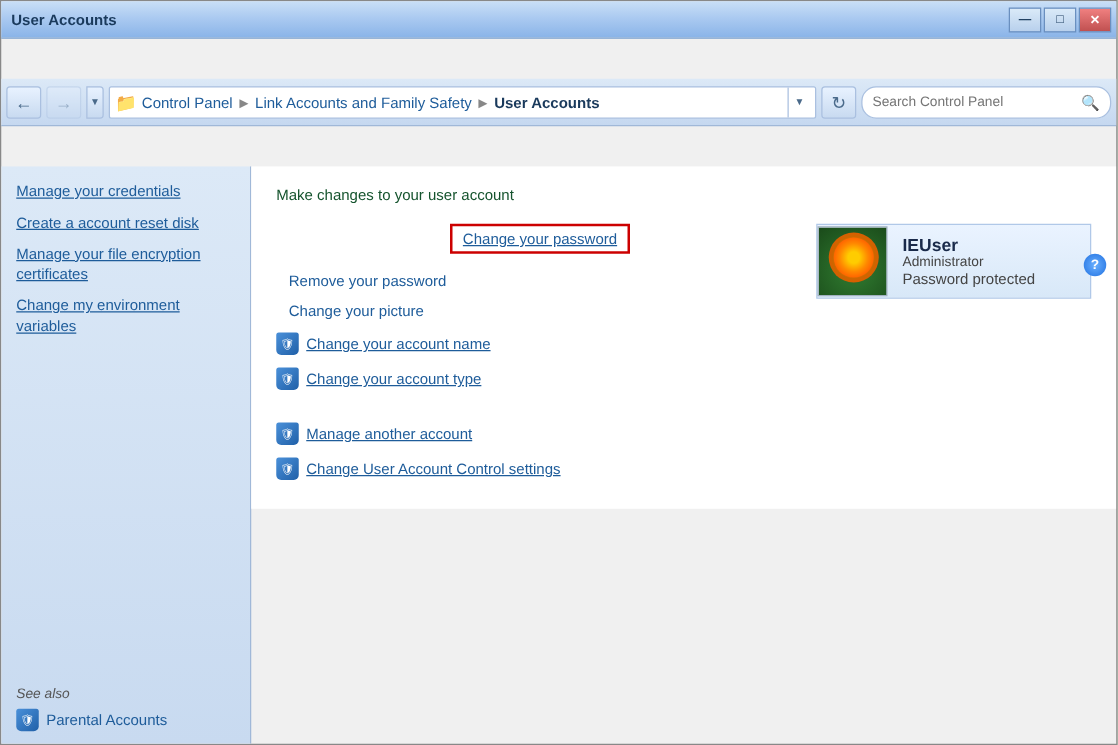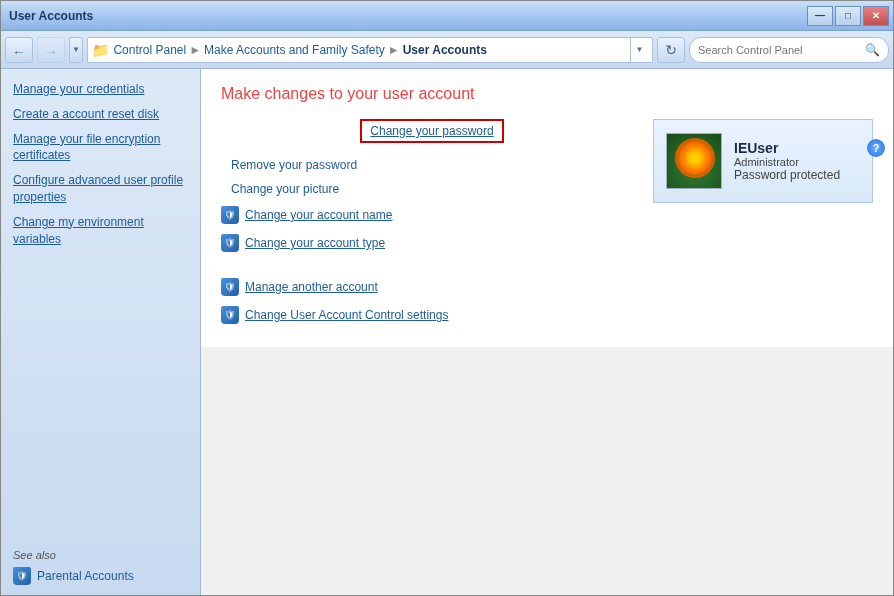--- a/index.html
+++ b/index.html
@@ -13,20 +13,21 @@
     }
 
     
     .window {
       width: 894px;
       height: 596px;
       background: #f0f0f0;
       border: 1px solid #888;
       display: flex;
       flex-direction: column;
+      gap: 32px;
     }
 
     
     .titlebar {
       height: 30px;
       background: linear-gradient(to bottom, #c9dff7 0%, #a8c8f0 50%, #8ab4e8 100%);
       display: flex;
       align-items: center;
       justify-content: space-between;
       padding: 0 4px 0 8px;
@@ -235,22 +236,22 @@
     }
 
     
     .content {
       flex: 1;
       background: white;
       padding: 16px 20px;
       overflow-y: auto;
     }
     .page-title {
-      font-size: 16px;
-      color: #ef4444;
+      font-size: 12px;
+      color: #14532d;
       font-weight: normal;
       margin-bottom: 16px;
     }
     .content-body {
       display: flex;
       gap: 20px;
     }
     .links-section {
       flex: 1;
     }
@@ -287,25 +288,24 @@
     }
     .section-gap {
       height: 16px;
     }
 
     
     .user-card {
       width: 220px;
       border: 1px solid #b0c8e8;
       background: linear-gradient(to bottom, #eaf3ff, #d8e8f8);
-      padding: 12px;
       display: flex;
       align-items: center;
       gap: 12px;
-      height: 84px;
+      height: 60px;
       flex-shrink: 0;
     }
     .user-avatar {
       width: 56px;
       height: 56px;
       border: 1px solid #a0b0c0;
       overflow: hidden;
       flex-shrink: 0;
     }
     .avatar-flower {
@@ -391,42 +391,41 @@
   <div class="toolbar">
     <div class="nav-btn">←</div>
     <div class="nav-btn disabled">→</div>
     <div class="dropdown-arrow-btn">▼</div>
 
     <div class="address-bar">
       <span class="address-folder-icon">📁</span>
       <div class="breadcrumb-container">
         <a class="breadcrumb-link">Control Panel</a>
         <span class="breadcrumb-sep">►</span>
-        <a class="breadcrumb-link">Make Accounts and Family Safety</a>
+        <a class="breadcrumb-link">Link Accounts and Family Safety</a>
         <span class="breadcrumb-sep">►</span>
         <span class="breadcrumb-current">User Accounts</span>
       </div>
       <div class="address-dropdown">▼</div>
     </div>
 
     <div class="refresh-btn">↻</div>
 
     <div class="search-bar">
       <input class="search-input" type="text" placeholder="Search Control Panel" style="">
       <span class="search-icon-btn">🔍</span>
     </div>
   </div>
 
   <div class="main-area">
 
     <div class="sidebar">
       <div class="sidebar-link">Manage your credentials</div>
       <div class="sidebar-link">Create a account reset disk</div>
       <div class="sidebar-link">Manage your file encryption certificates</div>
-      <div class="sidebar-link">Configure advanced user profile properties</div>
       <div class="sidebar-link">Change my environment variables</div>
 
       <div style="flex:1"></div>
 
       <div class="sidebar-see-also">See also</div>
       <div class="sidebar-parental">
         <div class="shield-icon">🛡</div>
         <span class="breadcrumb-link">Parental Accounts</span>
       </div>
     </div>

